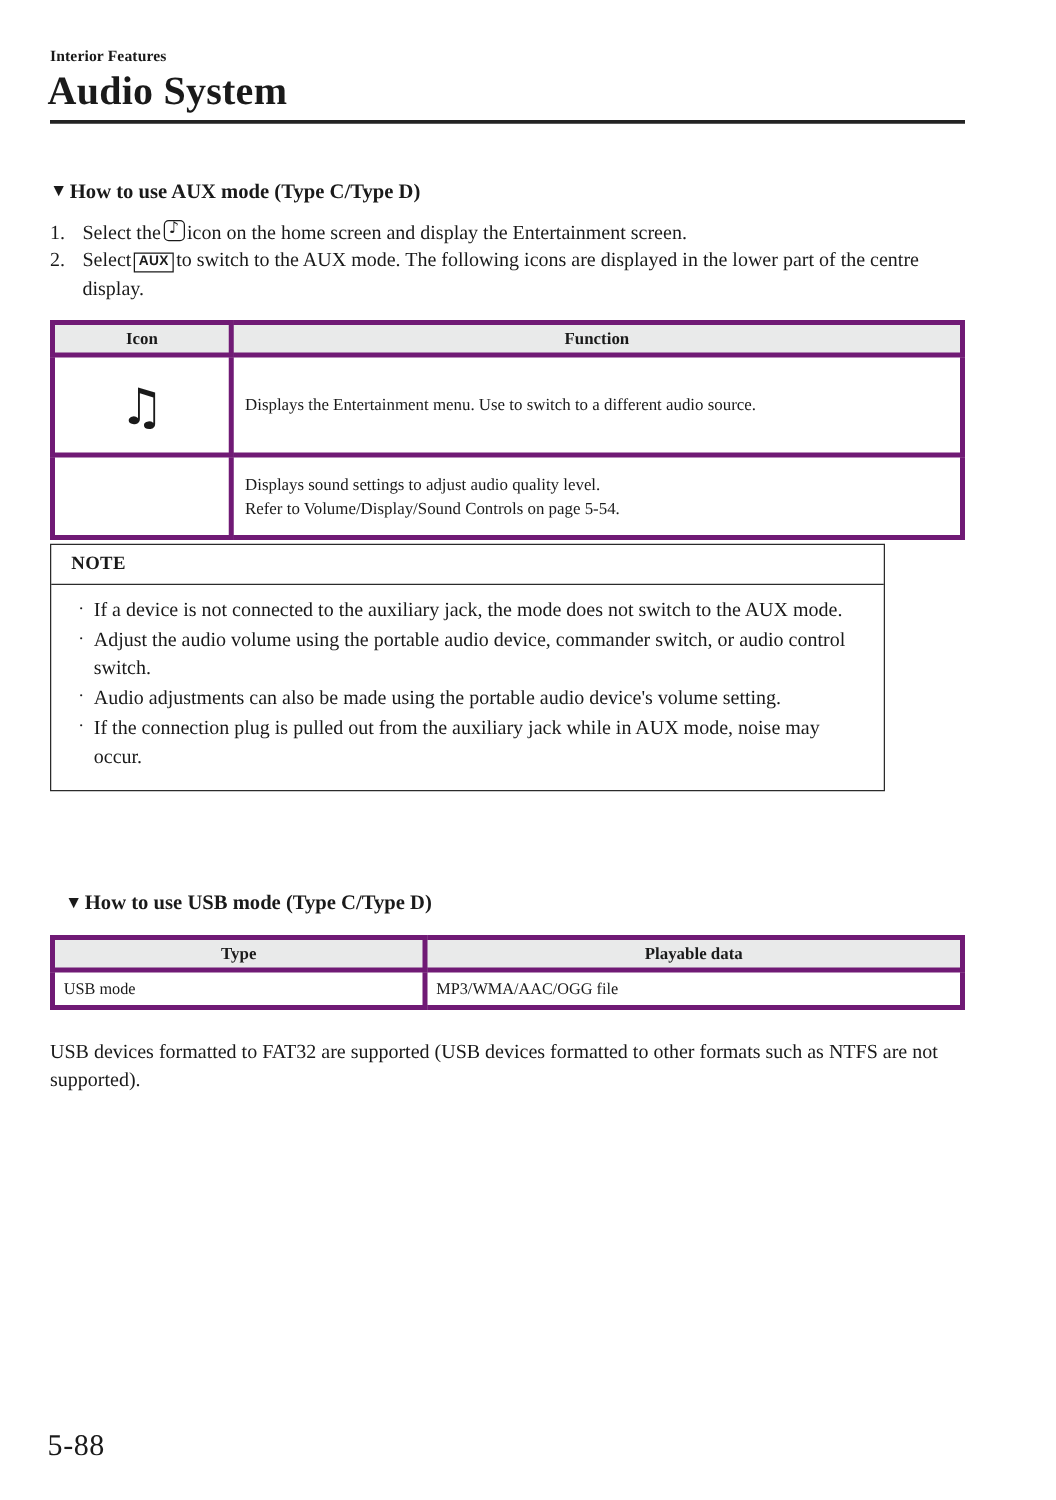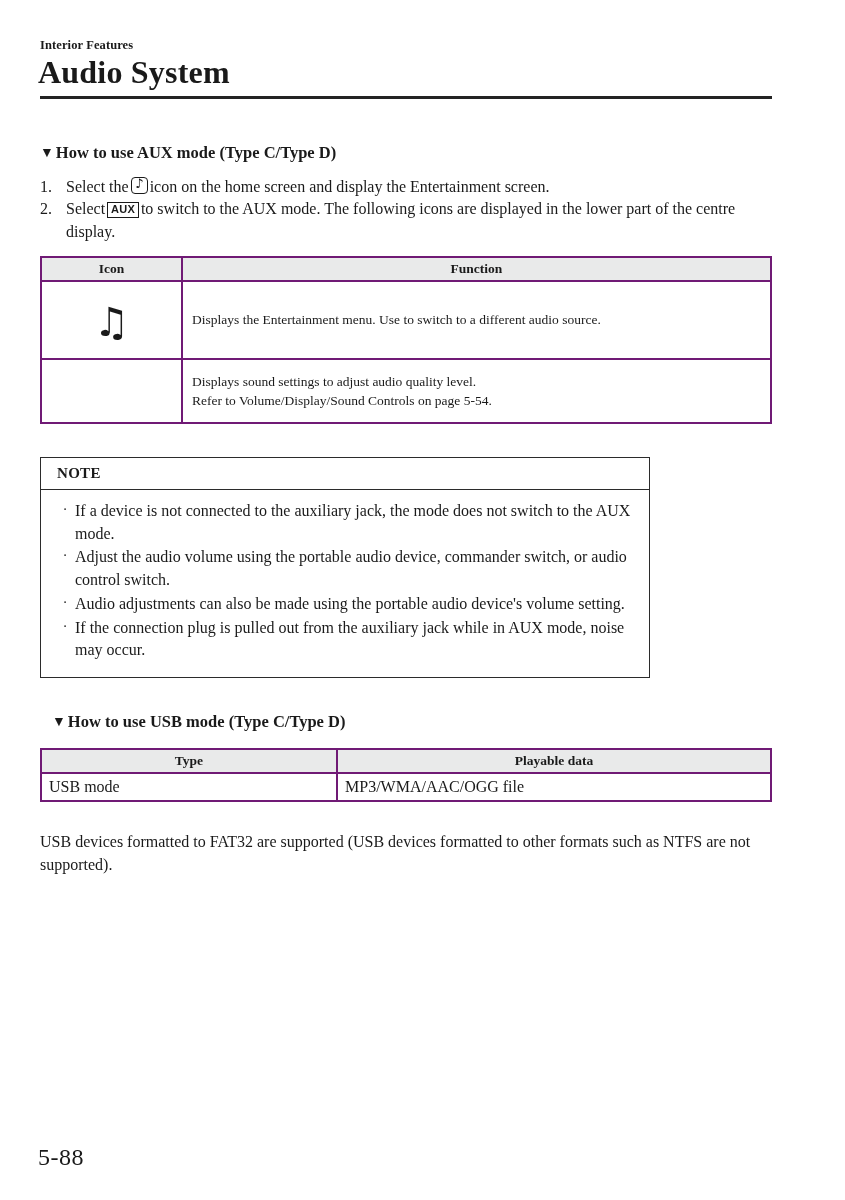--- a/index.html
+++ b/index.html
@@ -120,21 +120,21 @@
     text-align: right;
   }
 
   
   .tbl {
     position: absolute;
     border-collapse: collapse;
     table-layout: fixed;
   }
   .tbl td, .tbl th {
-    border: 2px solid #701a75;
+    border: 4px solid #701a75;
     padding: 0;
     margin-top: 20px;
   }
   .tbl th {
     background: #e9eaea;
     font-size: 13.5px;
     font-weight: bold;
     text-align: center;
     height: 22px;
     vertical-align: middle;
@@ -180,22 +180,22 @@
     height: 5px;
     background: #141414;
     margin-bottom: 2px;
   }
   .eq .blk:last-child { margin-bottom: 0; }
 
   
   .note-box {
     position: absolute;
     left: 40px;
-    top: 457px;
-    width: 610px;
+    top: 435px;
+    width: 668px;
     border: 1.4px solid #2b2b2b;
     box-sizing: border-box;
   }
   .note-title {
     font-size: 15px;
     font-weight: bold;
     padding: 7px 0 7px 16px;
     border-bottom: 1.4px solid #2b2b2b;
     letter-spacing: 0.3px;
   }
@@ -215,21 +215,21 @@
     text-align: center;
     font-size: 14px;
     line-height: 1.45;
   }
   .note-text { flex: 1 1 auto; }
 
   
   #usb-table { left: 40px; top: 748px; width: 732px; }
   #usb-table .c-type { width: 294px; }
   #usb-table td {
-    font-size: 16px;
+    font-size: 13px;
     height: 22px;
     padding: 2px 0 2px 7px !important;
     vertical-align: middle;
   }
 
   
   .body-copy {
     position: absolute;
     left: 40px;
     top: 830px;

